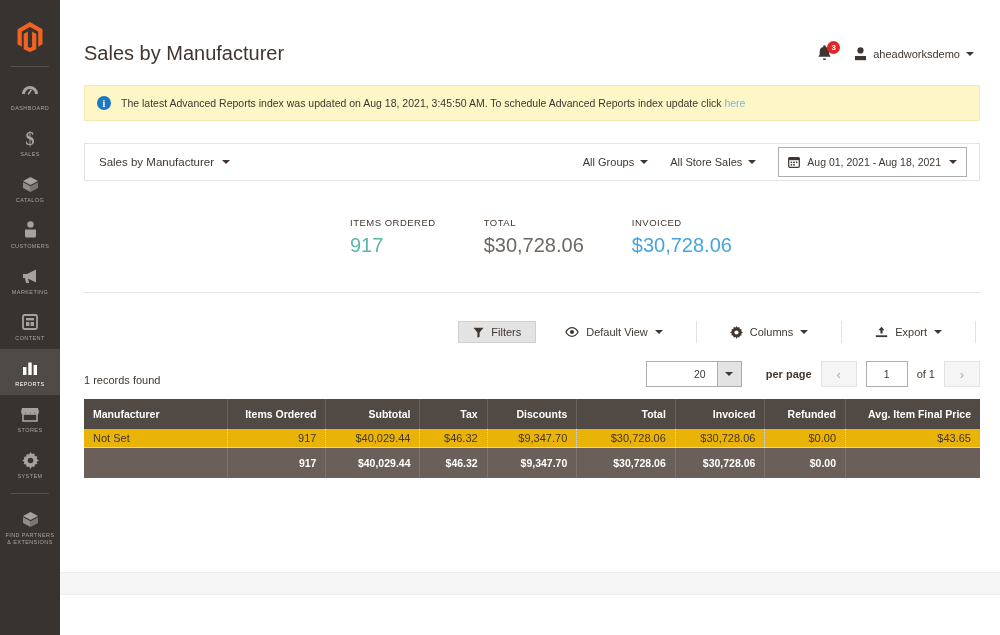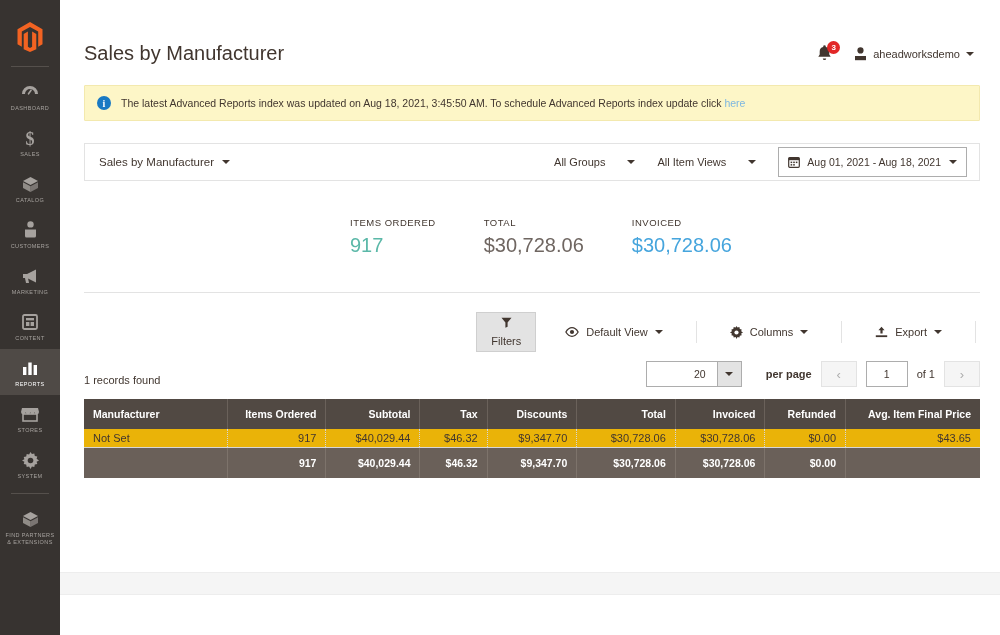--- a/index.html
+++ b/index.html
@@ -73,21 +73,21 @@
   .filter-bar {
     margin: 22px 20px 0 24px;
     border: 1px solid #e3e3e3; background: #fff;
     height: 38px; display: flex; align-items: center;
     justify-content: space-between; padding: 0 12px 0 14px;
   }
   .report-select { display:flex; align-items:center; gap:8px; cursor:pointer; }
   .report-select-label { font-size: 11.5px; color: #41362f; }
   .caret-sm { width:0;height:0;border-left:4px solid transparent;border-right:4px solid transparent;border-top:4px solid #41362f; }
   .filter-right { display: flex; align-items: center; gap: 22px; }
-  .drop { display:flex;align-items:center;gap:22px;cursor:pointer; }
+  .drop { display:flex;align-items:center;gap:6px;cursor:pointer; }
   .drop-label { font-size: 11px; color: #41362f; }
   .daterange {
     border: 1px solid #adadad; background:#fff; height: 30px;
     display:flex; align-items:center; gap:8px; padding: 0 9px; cursor:pointer;
     min-width: 180px; justify-content: space-between;
   }
   .daterange-inner { display:flex; align-items:center; gap:7px; }
   .daterange-label { font-size: 10.5px; color: #41362f; }
 
   
@@ -108,21 +108,21 @@
   
   .toolbar {
     margin: 26px 20px 0 24px;
     display: flex; align-items: center; justify-content: flex-end; gap: 0;
     height: 26px;
   }
   .tb-btn {
     display:flex; align-items:center; gap:7px; cursor:pointer;
     padding: 5px 29px; font-size: 11px; color: #41362f;
   }
-  .tb-btn.boxed { background:#e3e3e3; border:1px solid #cfcfcf; padding: 4px 14px; flex-direction: column; }
+  .tb-btn.boxed { background:#e3e3e3; border:1px solid #cfcfcf; padding: 4px 14px; }
   .tb-sep { width:1px; height: 22px; background:#e3e3e3; margin: 0 4px; }
 
   
   .grid-top {
     margin: 14px 20px 0 24px;
     display:flex; align-items:center; justify-content:space-between; height: 30px;
   }
   .records { font-size: 11px; color: #41362f; margin-top: 12px; }
   .pager { display:flex; align-items:center; gap: 9px; }
   .perpage-box { display:flex; border:1px solid #adadad; height:26px;padding-left:36px; }
@@ -313,21 +313,21 @@
       <div class="report-select">
         <span class="report-select-label">Sales by Manufacturer</span>
         <span class="caret-sm"></span>
       </div>
       <div class="filter-right">
         <div class="drop">
           <span class="drop-label">All Groups</span>
           <span class="caret-sm"></span>
         </div>
         <div class="drop">
-          <span class="drop-label">All Item Views</span>
+          <span class="drop-label">All Store Sales</span>
           <span class="caret-sm"></span>
         </div>
         <div class="daterange">
           <div class="daterange-inner">
             <svg width="12" height="12" viewBox="0 0 12 12">
               <rect x=".7" y="1.6" width="10.6" height="9.7" rx="1" fill="none" stroke="#41362f" stroke-width="1.2"></rect>
               <rect x=".7" y="1.6" width="10.6" height="2.6" fill="#41362f"></rect>
               <rect x="2.6" y="5.6" width="1.6" height="1.5" fill="#41362f"></rect>
                 <rect x="5.2" y="5.6" width="1.6" height="1.5" fill="#41362f"></rect>
                 <rect x="7.8" y="5.6" width="1.6" height="1.5" fill="#41362f"></rect>

